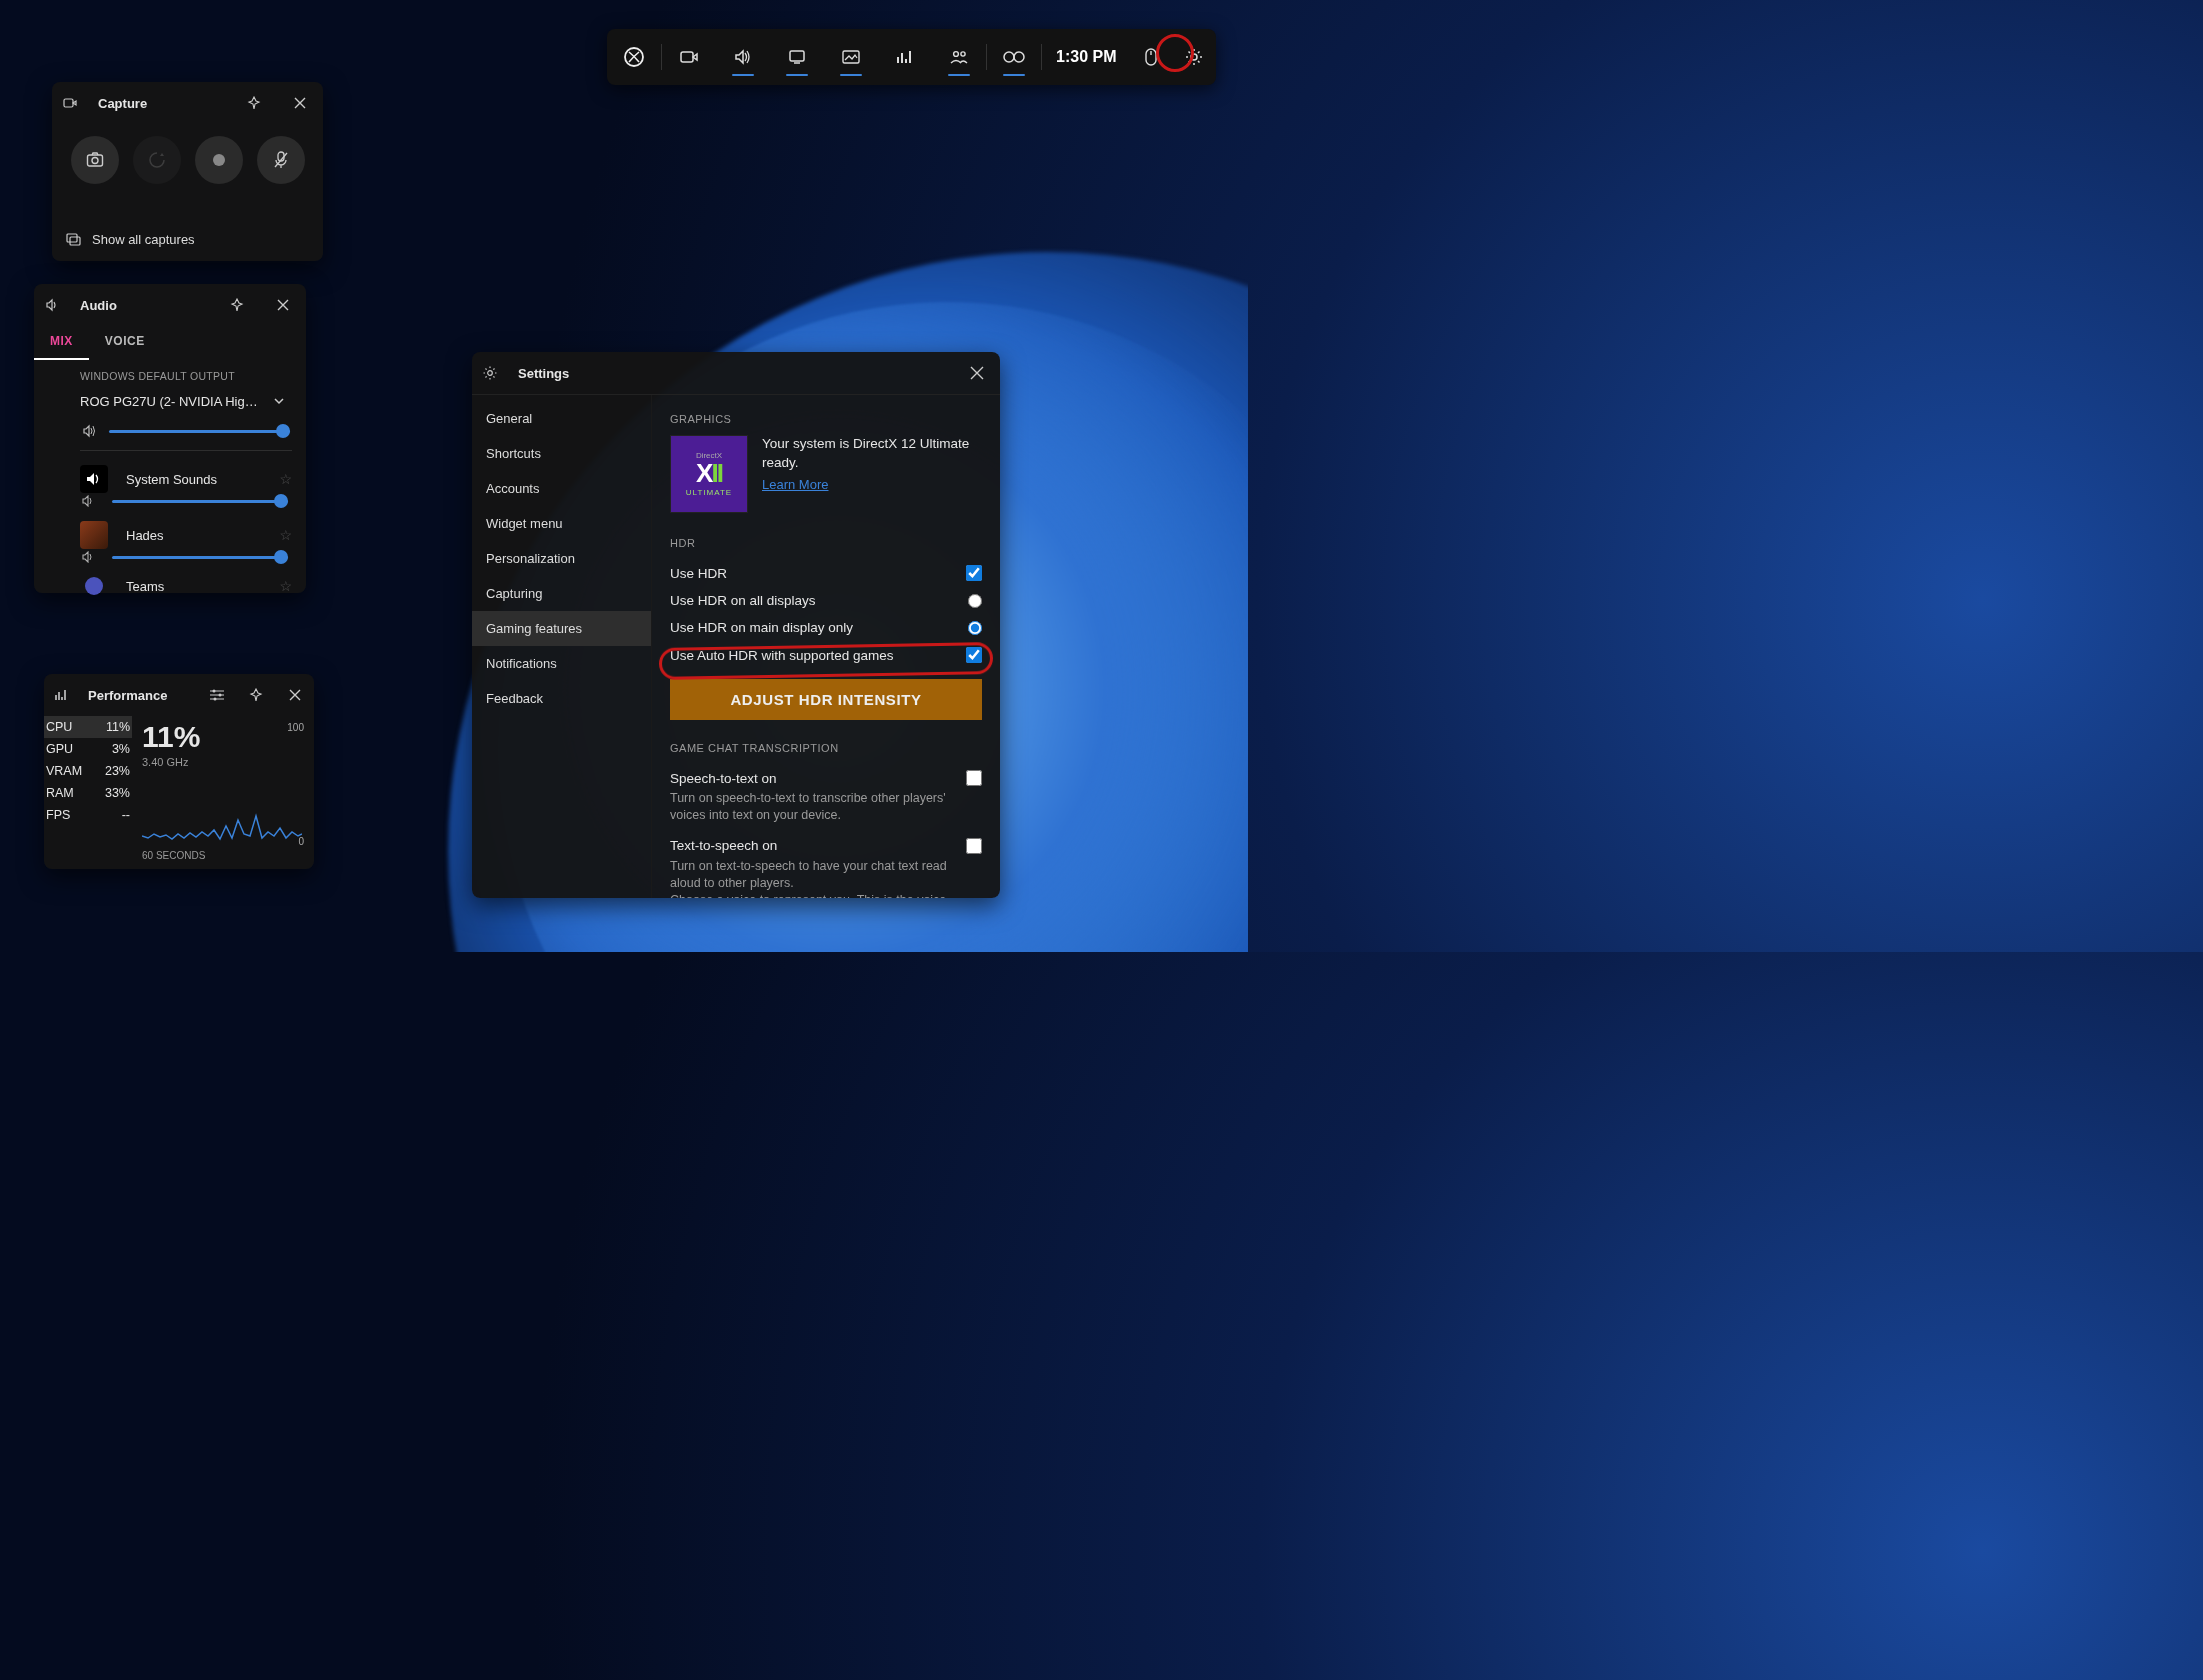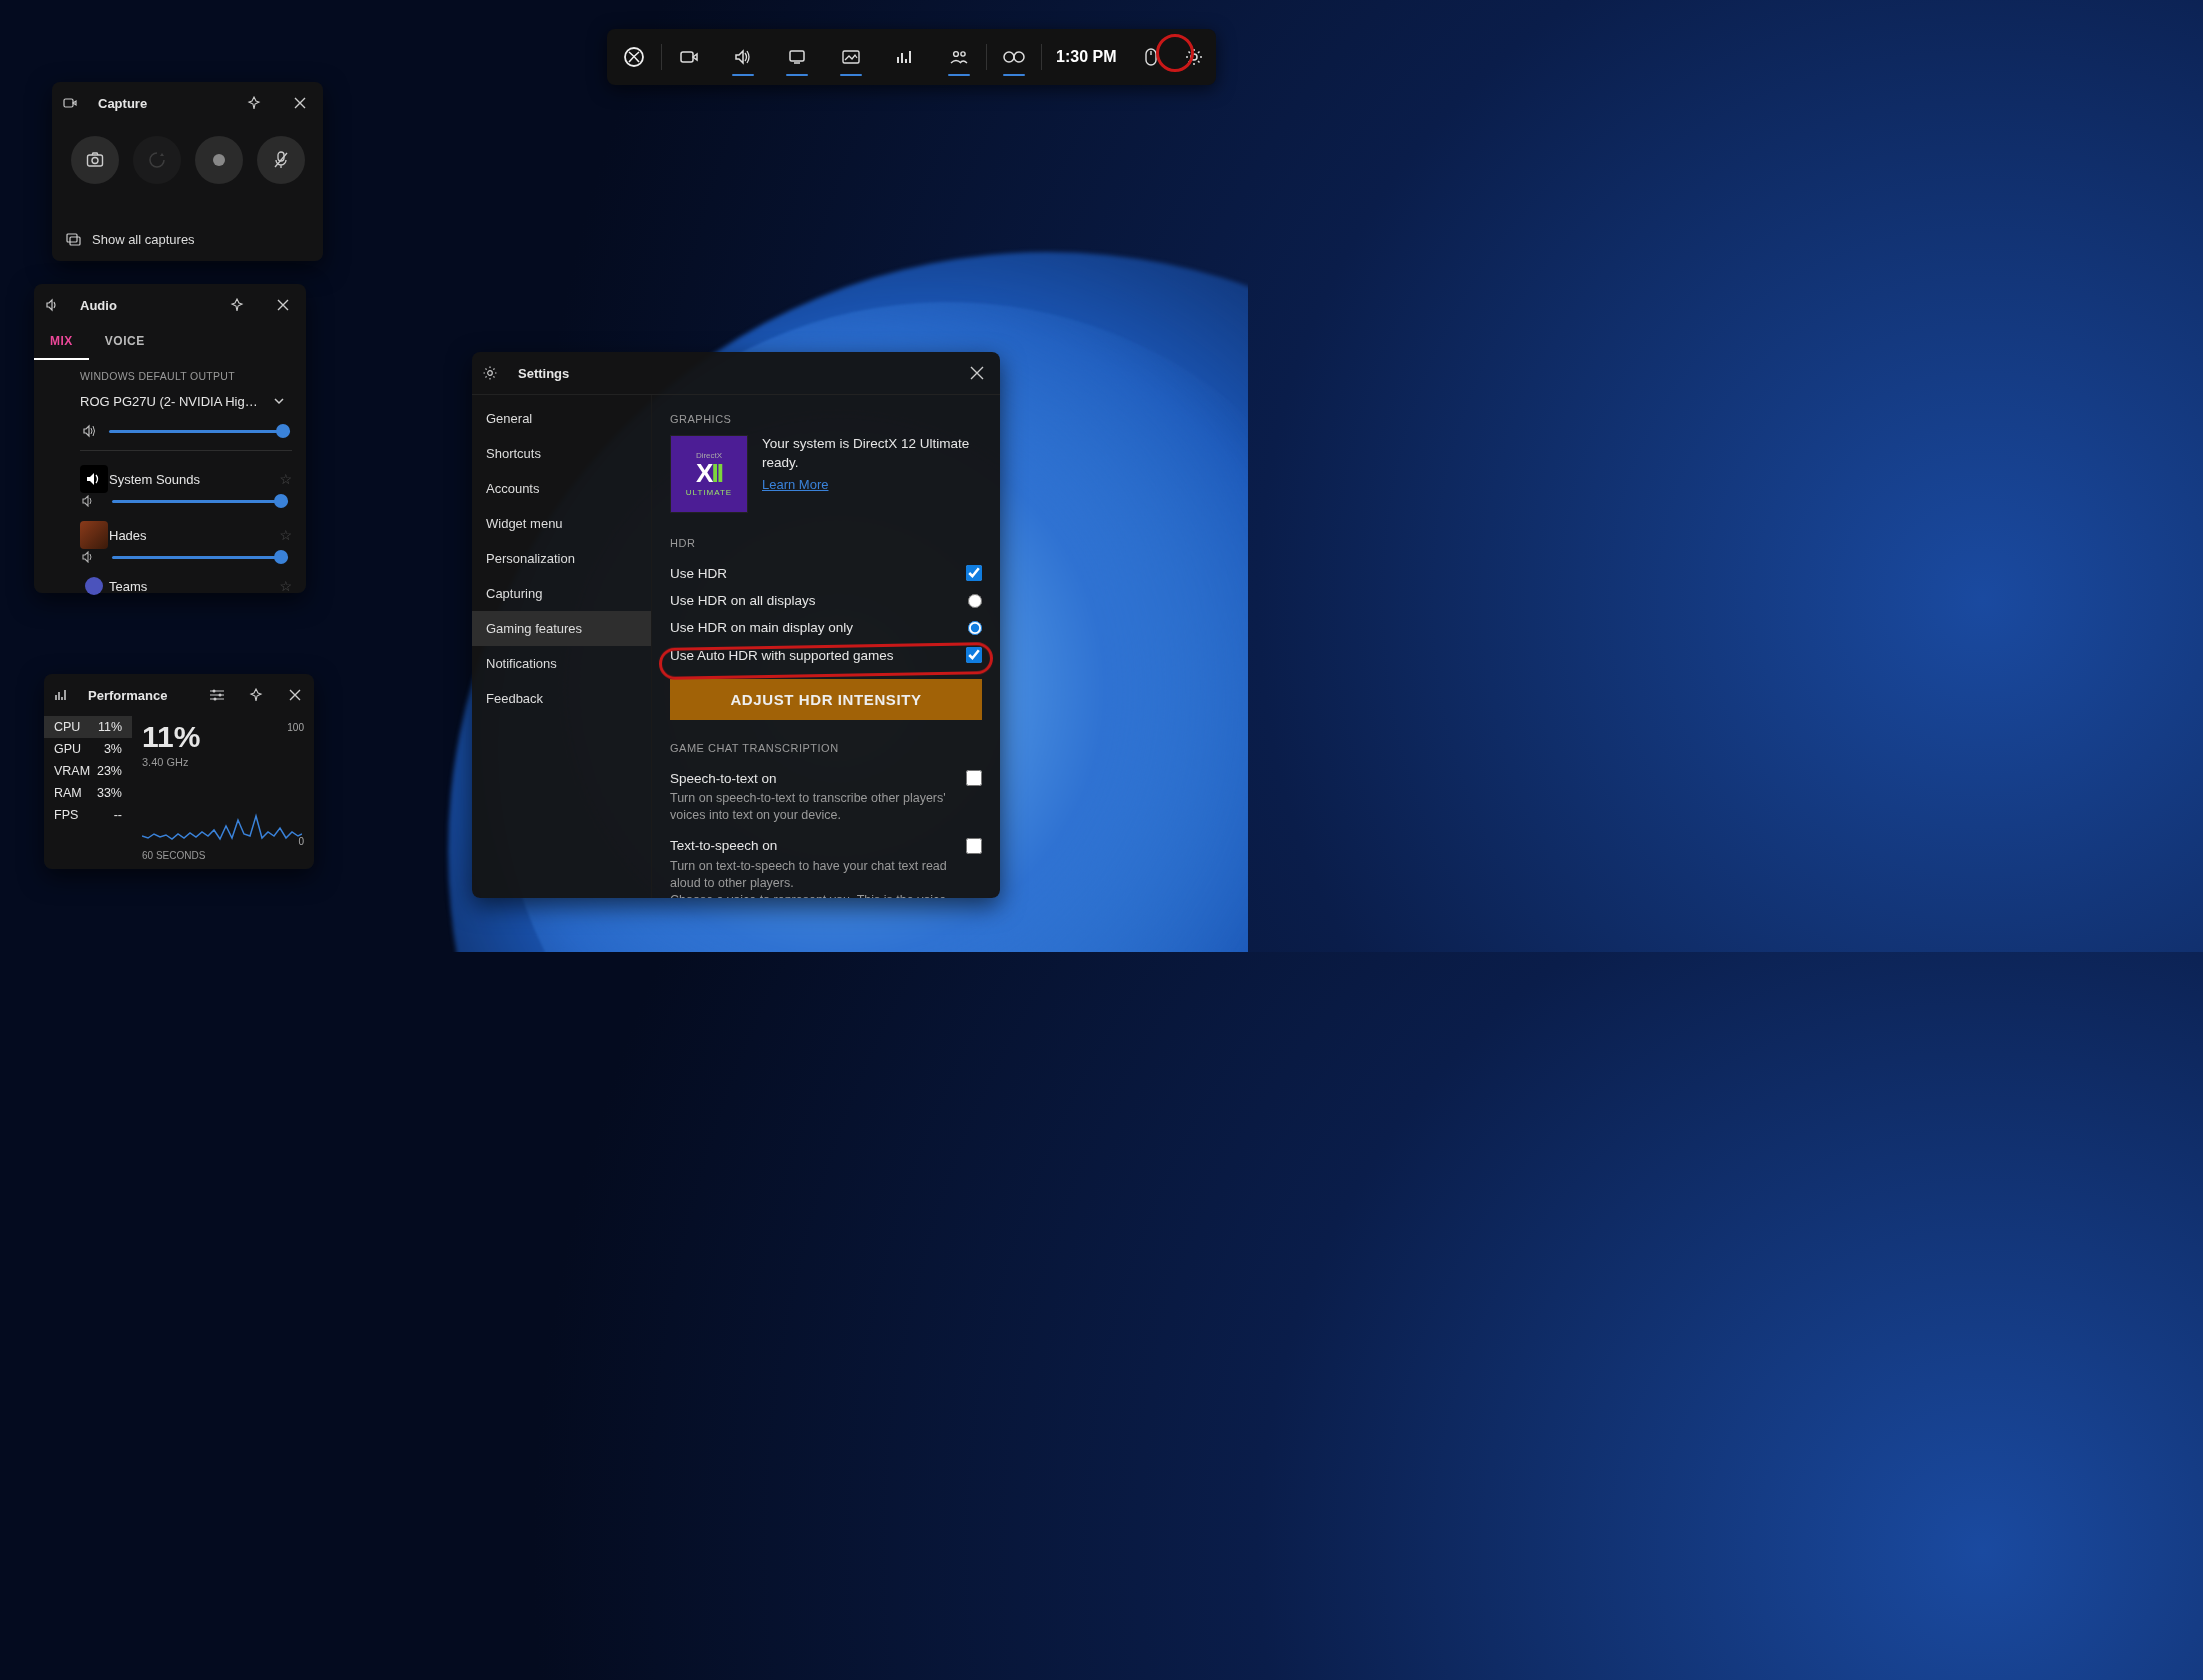--- a/index.html
+++ b/index.html
@@ -71,32 +71,32 @@
   #audio .section-label { padding:10px 14px 2px; font-size:10.5px; color:#9a9a9a; letter-spacing:.3px; }
   #audio .device-row { display:flex; align-items:center; gap:8px; padding:4px 14px 8px; }
   #audio .device-name { flex:1; white-space:nowrap; overflow:hidden; text-overflow:ellipsis; font-size:13px; }
   .slider {
     width:100%; appearance:none; height:3px; background:#3a82d9; border-radius:2px; outline:none;
   }
   .slider::-webkit-slider-thumb { appearance:none; width:14px; height:14px; border-radius:50%; background:#3a82d9; }
   .vol-row { display:flex; align-items:center; gap:10px; padding:2px 16px 8px; }
   .vol-row .vol-ico { width:20px; text-align:center; opacity:.85; }
   .divider { height:1px; background:#2e2e2e; margin:4px 14px 8px; }
-  .app-row { display:flex; align-items:center; gap:1px; padding:6px 14px 0; }
+  .app-row { display:flex; align-items:center; gap:18px; padding:6px 14px 0; }
   .app-row .app-ico { width:28px; height:28px; background:#000; border-radius:4px; display:flex; align-items:center; justify-content:center; font-size:15px; }
   .app-row .app-name { flex:1; font-size:13px; }
   .app-row .star { opacity:.25; font-size:14px; }
   #audio .innerpad { padding-bottom:0;margin-left:32px; }
   .indent-slider { padding-left:48px; }
 
   
   #perf { left:44px; top:674px; width:270px; }
   #perf .body { display:flex; }
   #perf .metrics { width:88px; font-size:12.5px; }
-  #perf .metric-row { display:flex; justify-content:space-between; padding:4px 10px; }
+  #perf .metric-row { display:flex; justify-content:space-between; padding:4px 2px; }
   #perf .metric-row.sel { background:#2e2e2e; }
   #perf .graph-area { flex:1; padding:6px 10px 8px; position:relative; }
   #perf .big { font-size:30px; font-weight:700; line-height:1; }
   #perf .freq { font-size:11px; color:#9a9a9a; margin-top:4px; }
   #perf .ylabel { position:absolute; right:10px; font-size:10px; color:#aaa; }
   #perf .xlabel { font-size:10px; color:#9a9a9a; margin-top:2px; }
   #perf svg.spark { width:160px; height:72px; display:block; margin-top:8px; }
 
   
   #settings { left:472px; top:352px; width:528px; height:546px; display:flex; flex-direction:column; }

